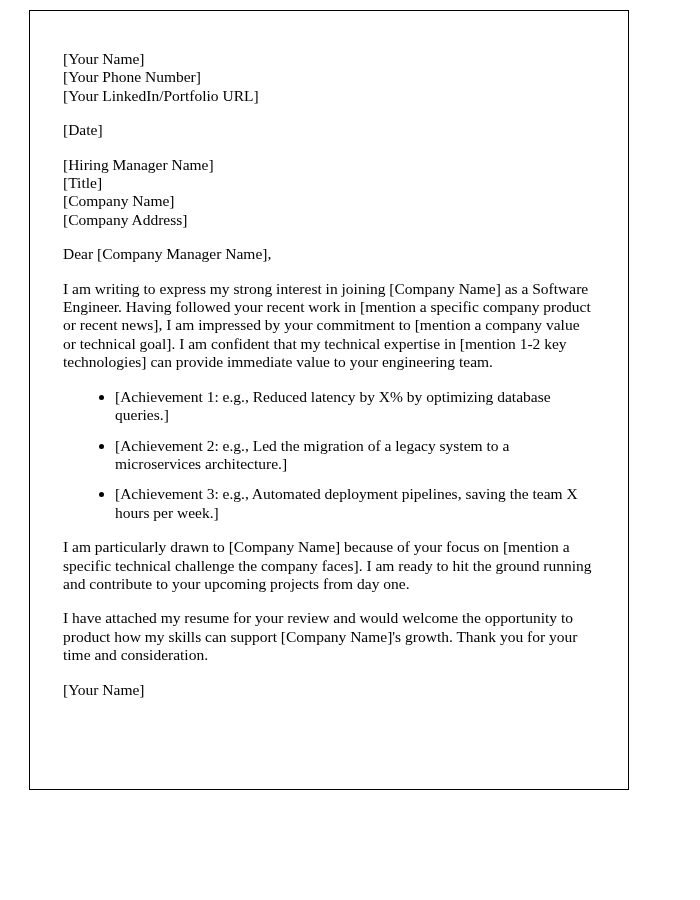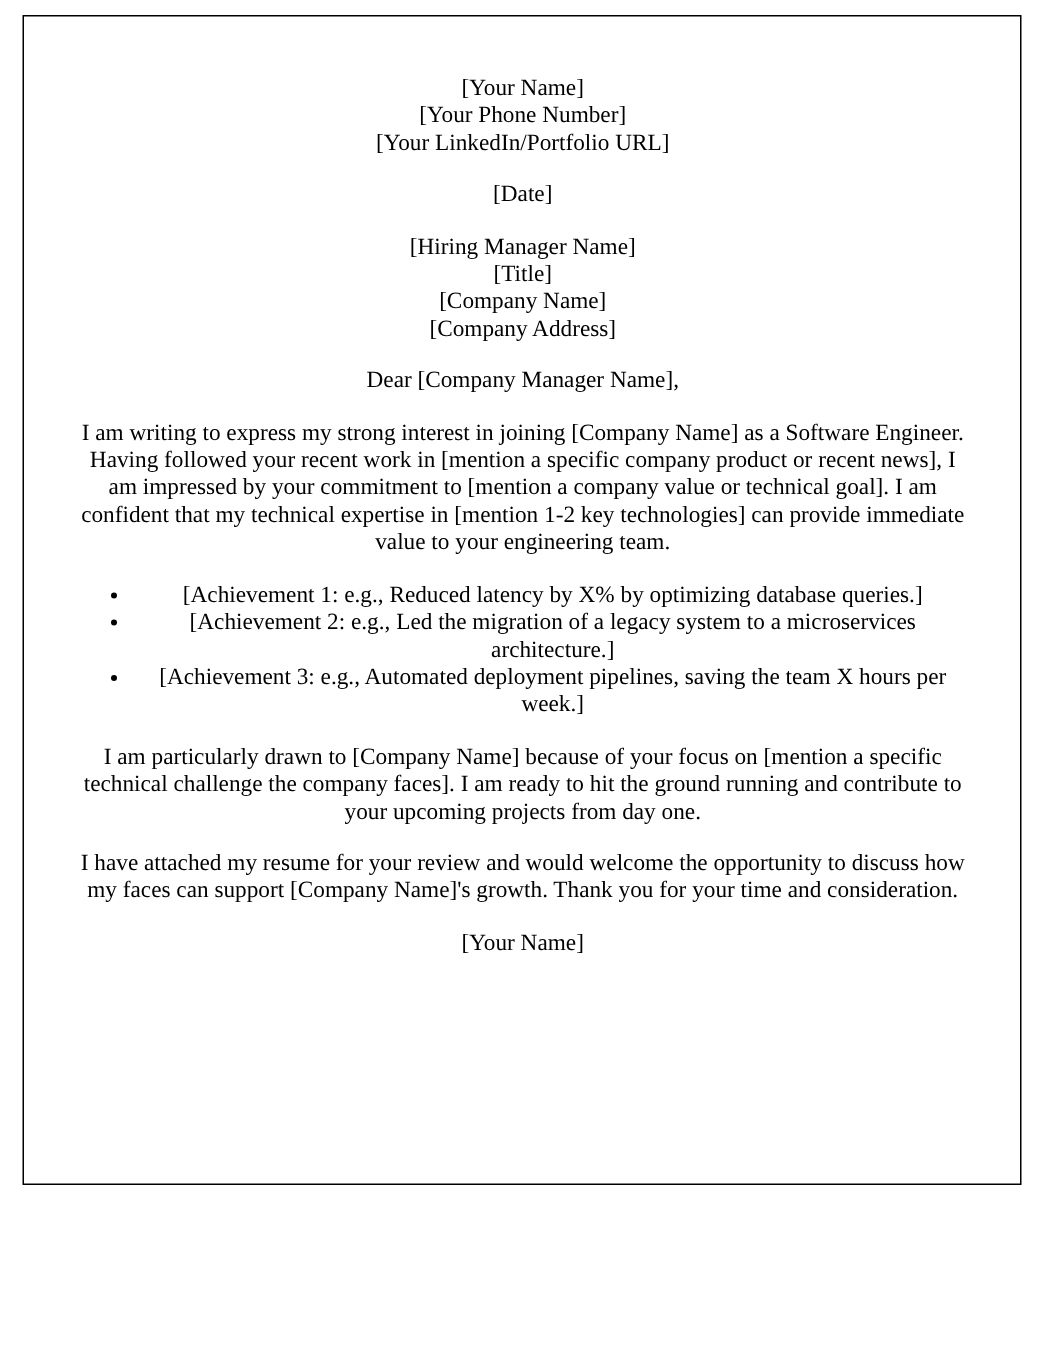--- a/index.html
+++ b/index.html
@@ -9,29 +9,28 @@
   }
   body {
     width: 700px;
     height: 900px;
     position: relative;
     font-family: "Liberation Serif", serif;
     color: #000000;
   }
   .page {
     position: absolute;
-    left: 15px;
+    left: 29px;
     top: 10px;
-    width: 666px;
+    width: 600px;
     height: 780px;
     box-sizing: border-box;
     border: 1px solid #000000;
     background: #ffffff;
     overflow: hidden;
-    text-align: center;
   }
   .content {
     box-sizing: border-box;
     padding: 39px 32px 30px 33px;
     font-size: 15.5px;
     line-height: 18.4px;
   }
   .line {
     margin: 0;
   }
@@ -39,21 +38,21 @@
     margin: 0 0 16px 0;
   }
   p.para {
     margin: 0 0 16px 0;
   }
   ul.achievements {
     margin: 0 0 16px 0;
     padding-left: 40px;
   }
   ul.achievements li {
-    margin: 0;
+    margin: 12px;
     padding: 0;
   }
 </style>
 </head>
 <body>
 
 <div class="page">
   <div class="content">
 
     <div class="block">
@@ -77,19 +76,19 @@
 
 
     <ul class="achievements">
       <li>[Achievement 1: e.g., Reduced latency by X% by optimizing database queries.]</li>
       <li>[Achievement 2: e.g., Led the migration of a legacy system to a microservices architecture.]</li>
       <li>[Achievement 3: e.g., Automated deployment pipelines, saving the team X hours per week.]</li>
     </ul>
 
     <p class="para">I am particularly drawn to [Company Name] because of your focus on [mention a specific technical challenge the company faces]. I am ready to hit the ground running and contribute to your upcoming projects from day one.</p>
 
-    <p class="para">I have attached my resume for your review and would welcome the opportunity to discuss how my faces can support [Company Name]'s growth. Thank you for your time and consideration.</p>
+    <p class="para">I have attached my resume for your review and would welcome the opportunity to product how my skills can support [Company Name]'s growth. Thank you for your time and consideration.</p>
 
 
     <div class="line">[Your Name]</div>
 
   </div>
 </div>
 
 </body></html>

